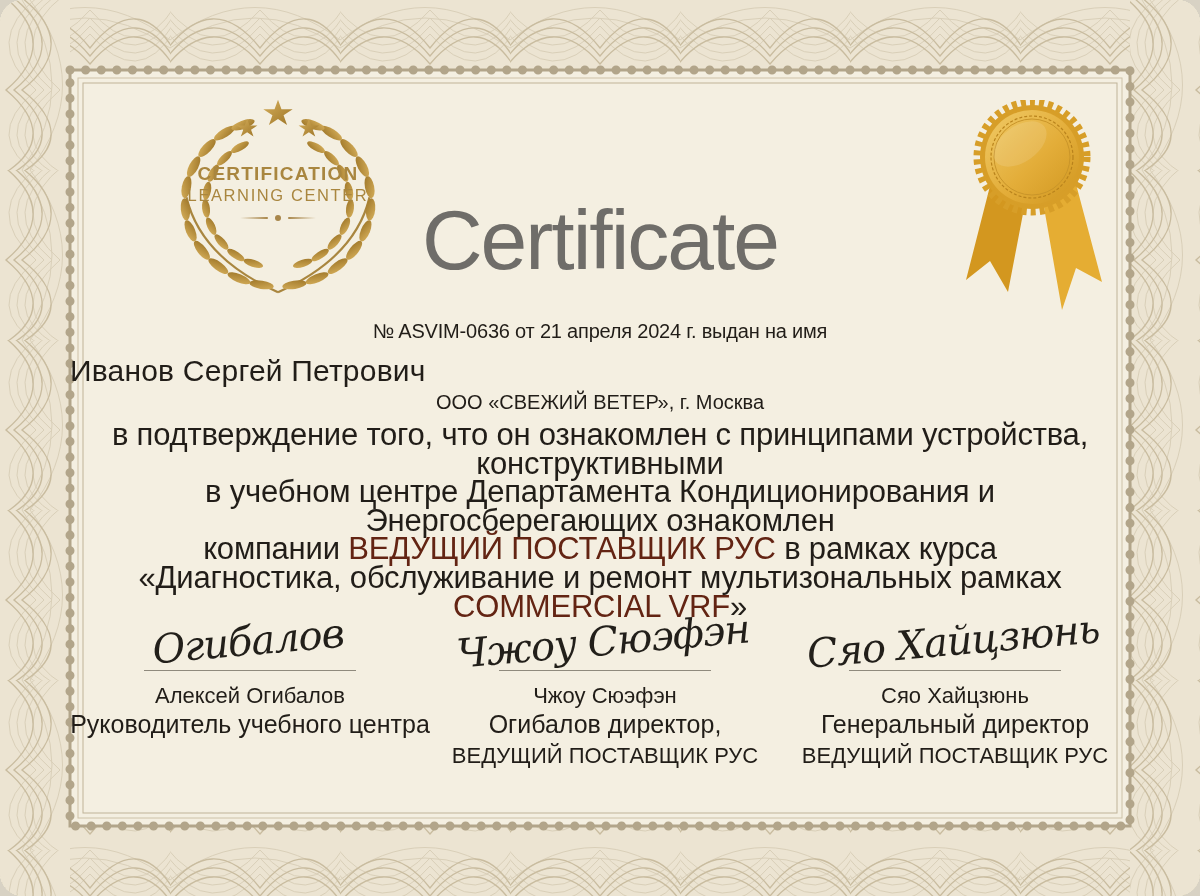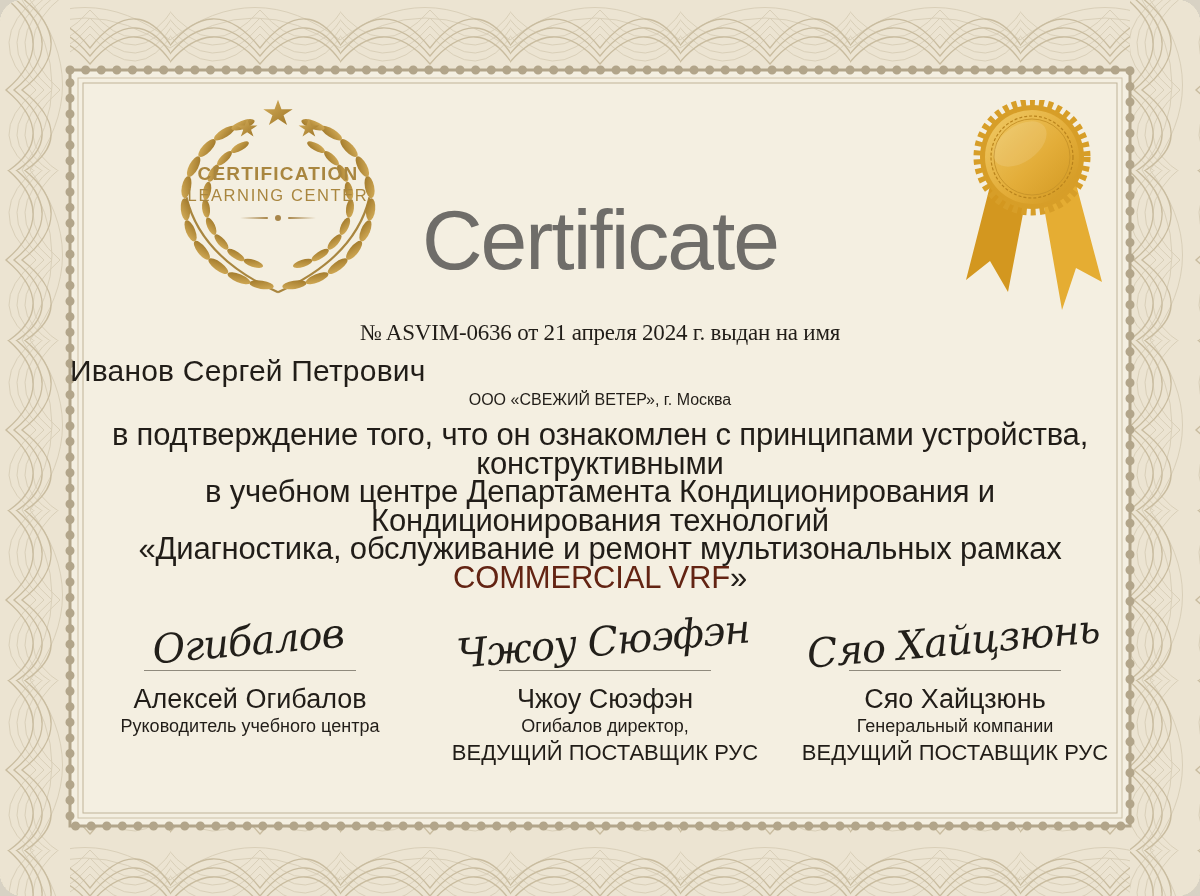--- a/index.html
+++ b/index.html
@@ -27,44 +27,44 @@
 
   
   .medal-svg{position:absolute;left:892px;top:30px;width:142px;height:218px;}
 
   
   .title{
     position:absolute;left:0;right:0;top:128px;text-align:center;
     font-size:84px;font-weight:400;color:#6f6d69;
     letter-spacing:-2px;line-height:1;
   }
-  .number-line{position:absolute;left:0;right:0;top:250px;text-align:center;font-size:23px;letter-spacing:-0.2px;font-family:Liberation Serif, serif;}
+  .number-line{position:absolute;left:0;right:0;top:250px;text-align:center;font-size:20px;letter-spacing:-0.2px;}
   .recipient-name{position:absolute;left:0;right:0;top:284px;font-size:30px;letter-spacing:0.2px;}
-  .recipient-company{position:absolute;left:0;right:0;top:321px;text-align:center;font-size:16px;}
+  .recipient-company{position:absolute;left:0;right:0;top:321px;text-align:center;font-size:20px;}
   .body-text{
     position:absolute;left:0;right:0;top:351px;text-align:center;
     font-size:31px;line-height:28.6px;letter-spacing:-0.2px;
   }
   .accent{color:#632413;}
 
   
   .signatures{position:absolute;left:0;top:508px;width:1060px;display:flex;}
   .sig-col{flex:1 1 0;text-align:center;}
   .sig-col.first{flex:0 0 360px;}
   .sig-col.second{flex:0 0 350px;}
   .sig-col.third{flex:1 1 auto;}
   .sig-script{
     height:86px;display:flex;align-items:flex-end;justify-content:center;
     font-family:"DejaVu Serif",serif;font-style:italic;
     font-size:40px;color:#221f1a;letter-spacing:-1px;
     transform:rotate(-5deg);transform-origin:center bottom;
   }
   .sig-rule{width:212px;margin:6px auto 7px;border-top:1px solid #8f8a7d;}
-  .sig-name{font-size:27px;line-height:1.2;margin-top:12px;}
-  .sig-role{font-size:18px;line-height:1.25;}
+  .sig-name{font-size:22px;line-height:1.2;margin-top:12px;}
+  .sig-role{font-size:25px;line-height:1.25;}
   .sig-company{font-size:22px;line-height:1.25;margin-top:1px;}
 </style>
 </head>
 <body>
 
 <div class="page">
 
   <svg class="border-svg" viewBox="0 0 1200 896" aria-hidden="true">
     <defs>
       <pattern id="gp" width="170" height="70" patternUnits="userSpaceOnUse">
@@ -177,21 +177,26 @@
     <div class="title">Certificate</div>
 
     <div class="number-line">№ ASVIM-0636 от 21 апреля 2024 г. выдан на имя</div>
 
     <div class="recipient-name">Иванов Сергей Петрович</div>
 
     <div class="recipient-company">ООО «СВЕЖИЙ ВЕТЕР», г. Москва</div>
 
     <div class="body-text">
       <div><span>в подтверждение того, что он ознакомлен с принципами устройства, конструктивными</span></div>
-      <div><span>в учебном центре Департамента Кондиционирования и Кондиционирования технологий</span></div>
+      <div><span>в учебном центре Департамента Кондиционирования и Энергосберегающих ознакомлен</span></div>
+      <div>
+        <span>компании</span>
+        <span class="accent">ВЕДУЩИЙ ПОСТАВЩИК РУС</span>
+        <span>в рамках курса</span>
+      </div>
       <div>
         <span>«Диагностика, обслуживание и ремонт мультизональных рамках</span>
         <span class="accent">COMMERCIAL VRF</span><span>»</span>
       </div>
     </div>
 
     <div class="signatures">
 
       <div class="sig-col first">
         <div class="sig-script">Огибалов</div>
@@ -206,19 +211,19 @@
         <div class="sig-rule"></div>
         <div class="sig-name">Чжоу Сюэфэн</div>
         <div class="sig-role">Огибалов директор,</div>
         <div class="sig-company">ВЕДУЩИЙ ПОСТАВЩИК РУС</div>
       </div>
 
       <div class="sig-col third">
         <div class="sig-script">Сяо Хайцзюнь</div>
         <div class="sig-rule"></div>
         <div class="sig-name">Сяо Хайцзюнь</div>
-        <div class="sig-role">Генеральный компании</div>
+        <div class="sig-role">Генеральный директор</div>
         <div class="sig-company">ВЕДУЩИЙ ПОСТАВЩИК РУС</div>
       </div>
 
     </div>
   </div>
 </div>
 
 </body></html>

